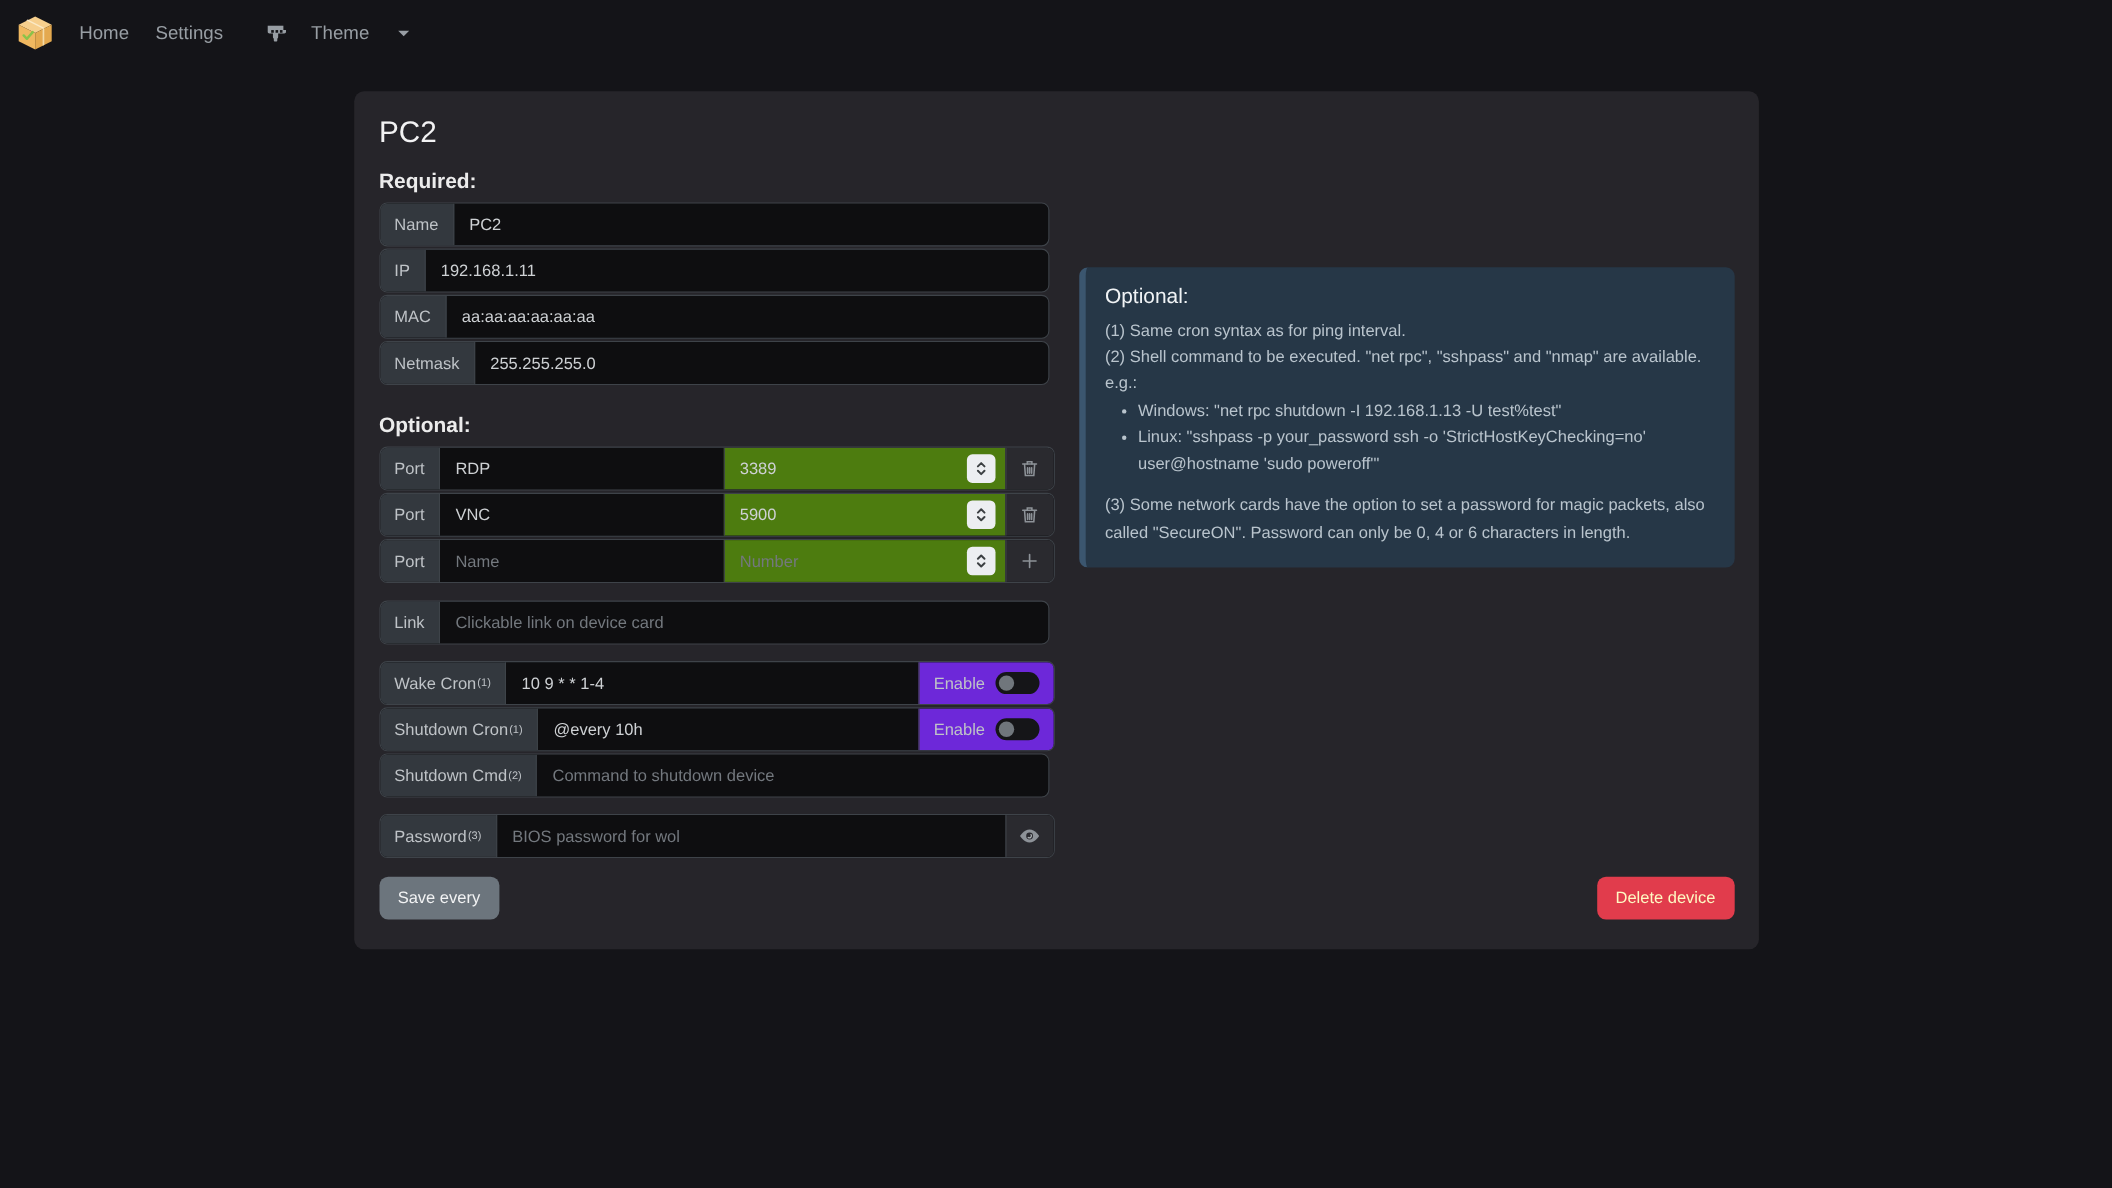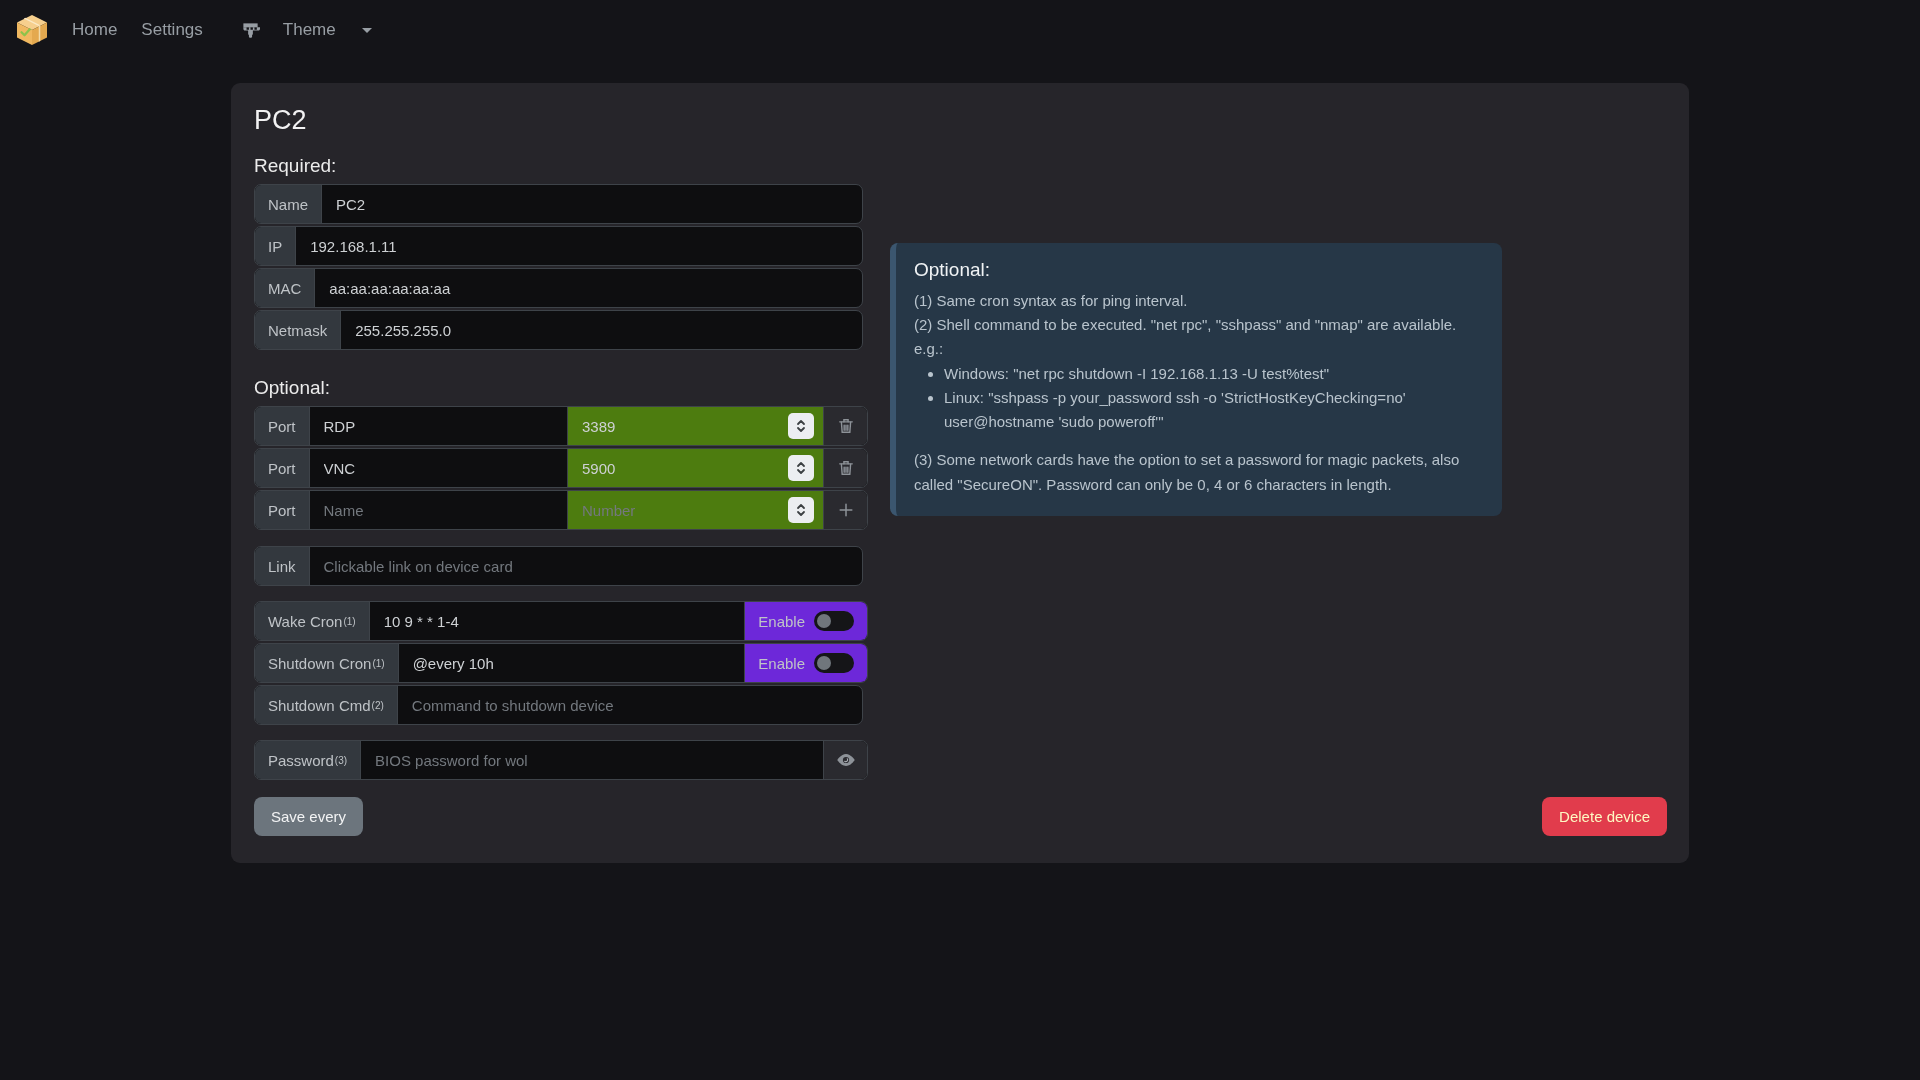--- a/index.html
+++ b/index.html
@@ -38,39 +38,39 @@
   .caret {
     width:0; height:0;
     border-left:5px solid transparent;
     border-right:5px solid transparent;
     border-top:5px solid #989ea4;
     margin-left:3px;
   }
 
   
   .card {
-    width:1458px;
+    width:1277px;
     margin:23px auto 0 auto;
     background:#26252a;
     border-radius:9px;
     padding:22px 22px 27px 23px;
   }
   .card-title {
     font-size:27px;
     font-weight:400;
     color:#f2f2f3;
     margin-bottom:19px;
   }
   .columns { display:flex; align-items:flex-start; gap:22px; }
   .form-col { width:614px; flex:0 0 614px; }
   .info-col { flex:1; }
 
   .section-heading {
     font-size:19px;
-    font-weight:400;
+    font-weight:700;
     color:#ececec;
     margin-bottom:7px;
   }
   .mt-section { margin-top:27px; }
 
   
   .row {
     display:flex;
     align-items:stretch;
     height:40px;

